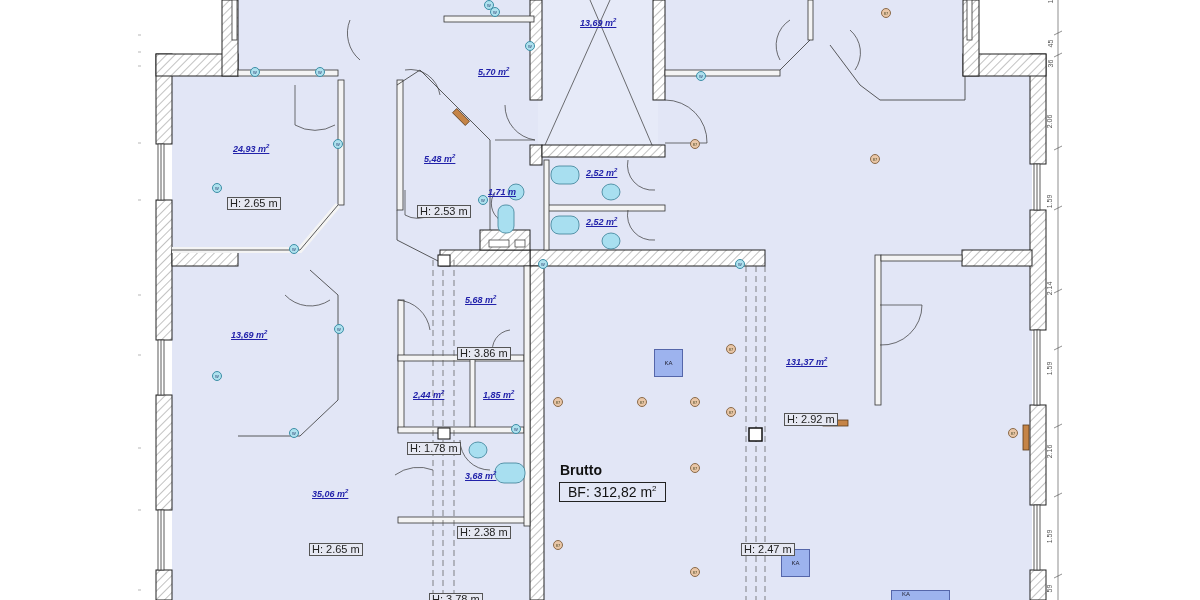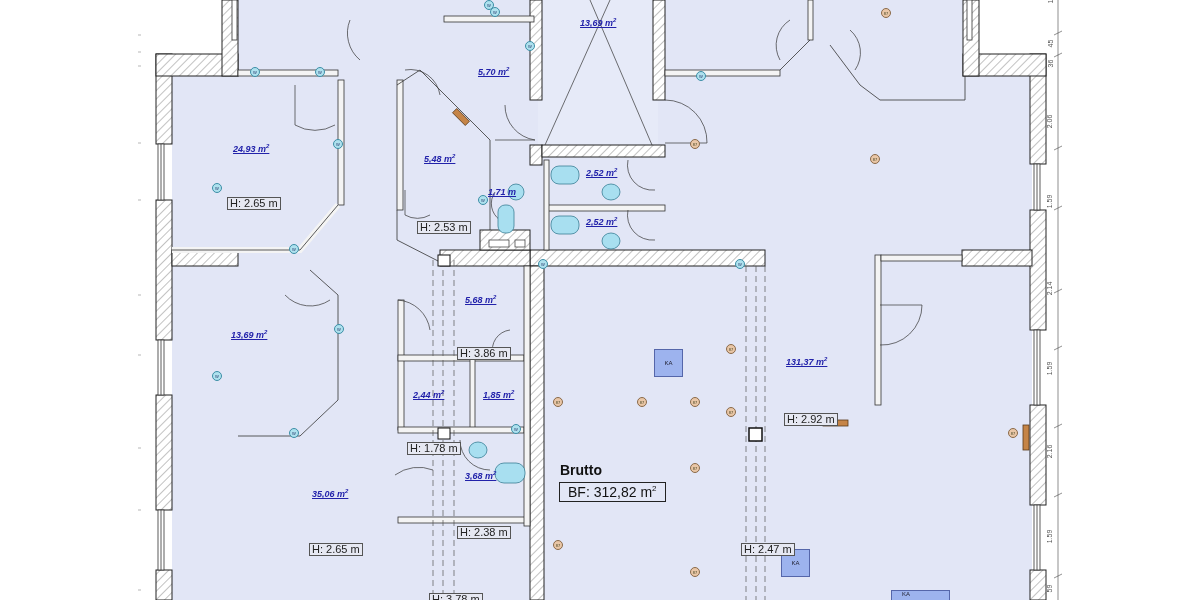--- a/index.html
+++ b/index.html
@@ -222,21 +222,21 @@
 
 <div class="ka" style="left:654px;top:349px;width:27px;height:26px">KA</div>
 <div class="ka" style="left:781px;top:549px;width:27px;height:26px">KA</div>
 <div class="ka" style="left:891px;top:590px;width:59px;height:12px;align-items:flex-start;justify-content:flex-start;padding-left:10px;box-sizing:border-box">KA</div>
 
 <div class="lbl area" style="left:580px;top:17px"><span>13,69 m</span><sup>2</sup></div>
 <div class="lbl area" style="left:478px;top:66px"><span>5,70 m</span><sup>2</sup></div>
 <div class="lbl area" style="left:233px;top:143px"><span>24,93 m</span><sup>2</sup></div>
 <div class="lbl hbox" style="left:227px;top:157px">H: 2.65 m</div>
 <div class="lbl area" style="left:424px;top:153px"><span>5,48 m</span><sup>2</sup></div>
-<div class="lbl hbox" style="left:417px;top:181px">H: 2.53 m</div>
+<div class="lbl hbox" style="left:417px;top:165px">H: 2.53 m</div>
 <div class="lbl area" style="left:488px;top:187px">1,71 m</div>
 <div class="lbl area" style="left:586px;top:167px"><span>2,52 m</span><sup>2</sup></div>
 <div class="lbl area" style="left:586px;top:216px"><span>2,52 m</span><sup>2</sup></div>
 <div class="lbl area" style="left:231px;top:329px"><span>13,69 m</span><sup>2</sup></div>
 <div class="lbl area" style="left:465px;top:294px"><span>5,68 m</span><sup>2</sup></div>
 <div class="lbl hbox" style="left:457px;top:307px">H: 3.86 m</div>
 <div class="lbl area" style="left:413px;top:389px"><span>2,44 m</span><sup>2</sup></div>
 <div class="lbl hbox" style="left:407px;top:402px">H: 1.78 m</div>
 <div class="lbl area" style="left:483px;top:389px"><span>1,85 m</span><sup>2</sup></div>
 <div class="lbl area" style="left:465px;top:470px"><span>3,68 m</span><sup>2</sup></div>

